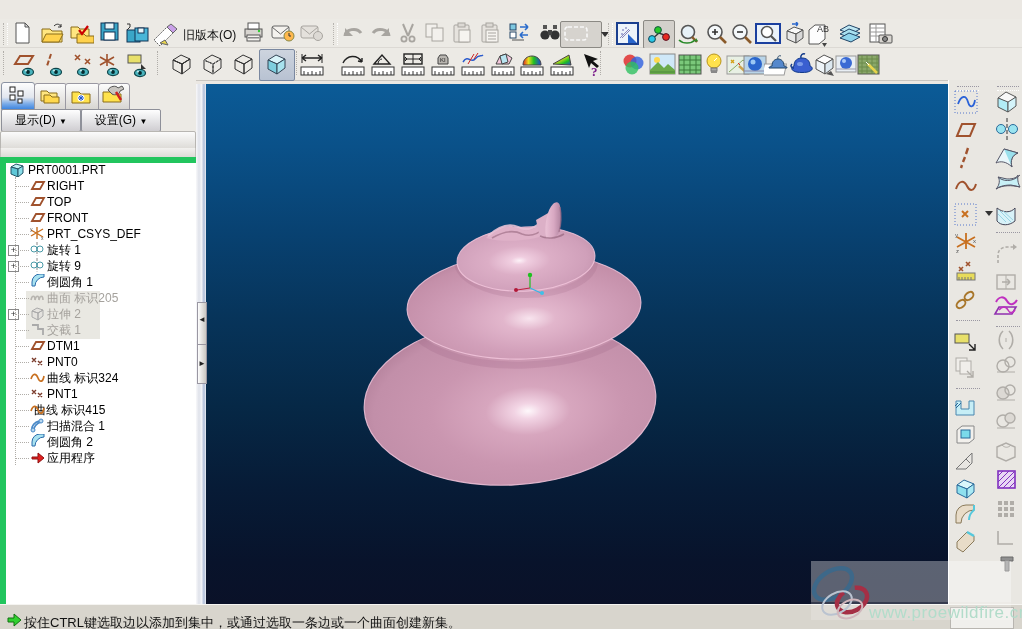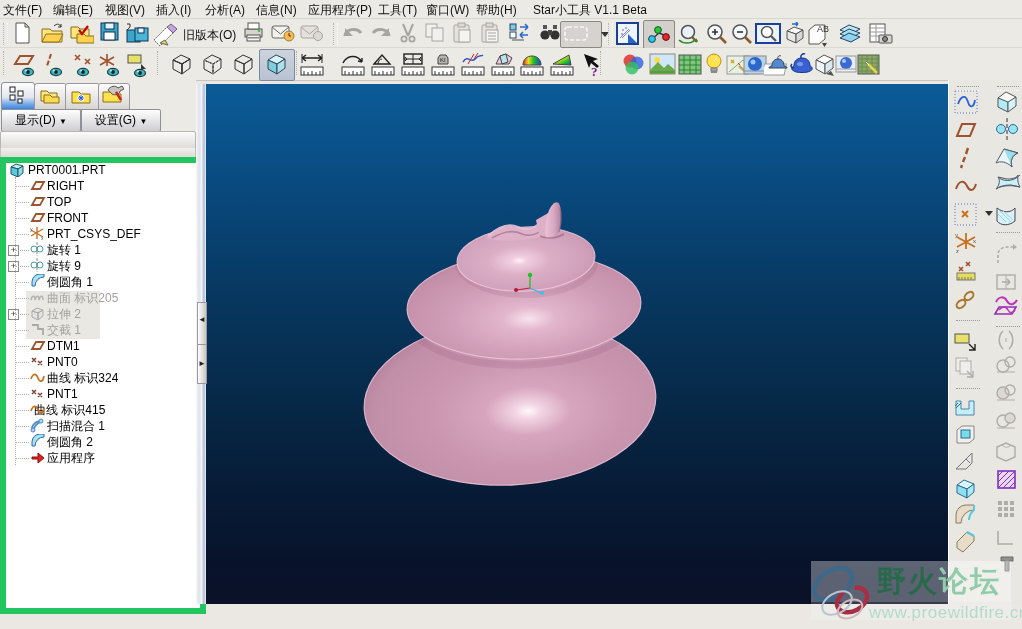--- a/index.html
+++ b/index.html
@@ -17,33 +17,20 @@
 .trow{position:absolute;left:0;white-space:nowrap;height:16px;line-height:16px}
 .gray{color:#a5a29d}
 #viewport{left:206px;top:84px;width:742px;height:520px;background:linear-gradient(180deg,#0b5b97 0%,#0a5189 12%,#084272 28%,#07345a 45%,#062846 62%,#071b36 78%,#08132b 92%,#0a1128 100%)}
 #righttb{left:948px;top:80px;width:74px;height:524px;background:#e9e7e2;border-left:1px solid #fff}
 #statusbar{left:0;top:604px;width:1022px;height:25px;background:#d8d5cd;border-top:1px solid #f5f4f1}
 .wmtext{font-weight:bold;letter-spacing:2px}
 </style>
 </head>
 <body>
 <div id="app">
-<div id="menubar" class="ab">
-<span class="mi" style="left:3px">文件(F)</span>
-<span class="mi" style="left:53px">编辑(E)</span>
-<span class="mi" style="left:105px">视图(V)</span>
-<span class="mi" style="left:156px">插入(I)</span>
-<span class="mi" style="left:205px">分析(A)</span>
-<span class="mi" style="left:256px">信息(N)</span>
-<span class="mi" style="left:308px">应用程序(P)</span>
-<span class="mi" style="left:378px">工具(T)</span>
-<span class="mi" style="left:426px">窗口(W)</span>
-<span class="mi" style="left:476px">帮助(H)</span>
-<span class="mi" style="left:533px">Star小工具 V1.1 Beta</span>
-</div>
 <div id="tb1" class="ab">
       <svg class="ic" style="left:13px;top:3px" width="19" height="22" viewBox="0 0 19 22">
         <path d="M3,1 h9 l4,4 v16 h-13 z" fill="#fff" stroke="#555"></path>
         <path d="M12,1 l4,4 h-4 z" fill="#ddd" stroke="#555"></path>
       </svg>
       <svg class="ic" style="left:40px;top:3px" width="24" height="22" viewBox="0 0 24 22">
         <path d="M2,7 h8 l2,2 h10 v11 h-20 z" fill="#ffe680" stroke="#8a6d1a"></path>
         <path d="M2,20 l4,-8 h17 l-4,8 z" fill="#ffd24d" stroke="#8a6d1a"></path>
         <path d="M14,4 c3,-3 6,-2 7,1 m0,-3 v3 h-3" fill="none" stroke="#333"></path>
       </svg>
@@ -743,28 +730,34 @@
           <rect x="16" y="16" width="4" height="4"></rect>
         </g>
       </svg>
       <svg class="ic" style="left:45px;top:445px" width="26" height="26" viewBox="0 0 26 26">
         <path d="M4,6 v13 h15" fill="none" stroke="#b0ada8" stroke-width="1.6"></path>
       </svg>
       <svg class="ic" style="left:50px;top:475px" width="16" height="18" viewBox="0 0 16 18">
         <path d="M2,2 h12 v4 h-4 v10 h-4 v-10 h-4 z" fill="#909090" stroke="#6a6a6a"></path>
       </svg>
     </div>
+<div id="statusbar" class="ab">
+<div class="ab" style="left:950px;top:2px;width:62px;height:20px;background:#f0efec;border:1px solid #b8b5b0"></div>
+<svg class="ab" style="left:7px;top:8px" width="15" height="15" viewBox="0 0 15 15">
+        <path d="M1,5 h6 v-4 l7,6 l-7,6 v-4 h-6 z" fill="#30d030" stroke="#107010"></path>
+      </svg>
+<div class="ab" style="left:24px;top:9px;font-size:13px;color:#111;white-space:nowrap">按住CTRL键选取边以添加到集中，或通过选取一条边或一个曲面创建新集。</div>
+    </div>
 
 <div class="ab" style="left:197px;top:302px;width:8px;height:42px;background:linear-gradient(90deg,#fdfdfd,#cac7c2);border:1px solid #9a97a2;font-size:8px;color:#222;text-align:center;line-height:34px">◄</div>
 <div class="ab" style="left:197px;top:344px;width:8px;height:38px;background:linear-gradient(90deg,#fdfdfd,#cac7c2);border:1px solid #9a97a2;font-size:8px;color:#222;text-align:center;line-height:38px">►</div>
 <div class="ab" style="left:811px;top:561px;width:200px;height:41px;background:rgba(255,255,255,.34)"></div>
 <div class="ab" style="left:811px;top:602px;width:200px;height:18px;background:rgba(255,255,255,.18)"></div>
 <svg class="ab" style="left:808px;top:558px" width="80" height="68" viewBox="0 0 80 68">
 <g fill="none">
 <ellipse cx="25" cy="26" rx="21" ry="13" stroke="#3d6889" stroke-width="4.5" transform="rotate(-33 25 26)"></ellipse>
 <ellipse cx="44" cy="42" rx="16" ry="11" stroke="#a52f45" stroke-width="4.5" transform="rotate(-28 44 42)" stroke-dasharray="60,12"></ellipse>
 <ellipse cx="29" cy="45" rx="16" ry="10" stroke="#bac3d0" stroke-width="2" transform="rotate(-30 29 45)"></ellipse>
 <ellipse cx="42" cy="51" rx="13" ry="8.5" stroke="#d0b6bc" stroke-width="2" transform="rotate(-25 42 51)"></ellipse>
 </g>
 </svg>
-<div class="ab wmtext" style="left:877px;top:566px;font-size:29px;line-height:30px"><span style="color:#276a4a">野火</span><span style="color:#8fcca9">论坛</span></div>
 <div class="ab" style="left:869px;top:603px;font-size:17px;color:#b2dcca;letter-spacing:0.5px">www.proewildfire.cn</div>
 </div>
 
 </body></html>

